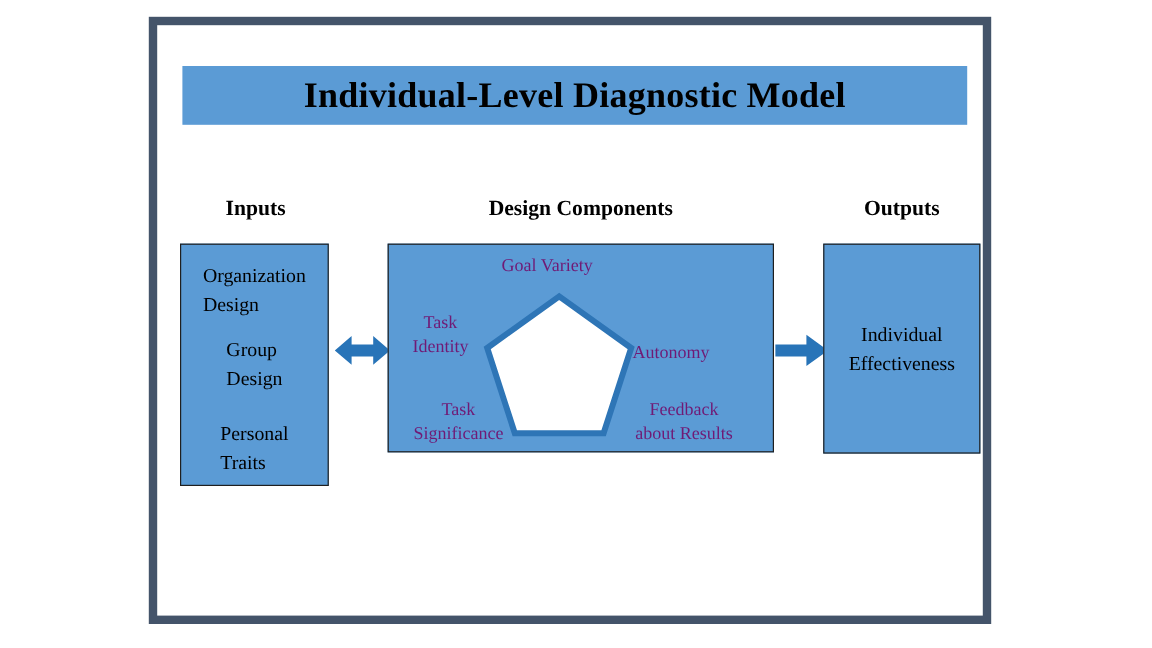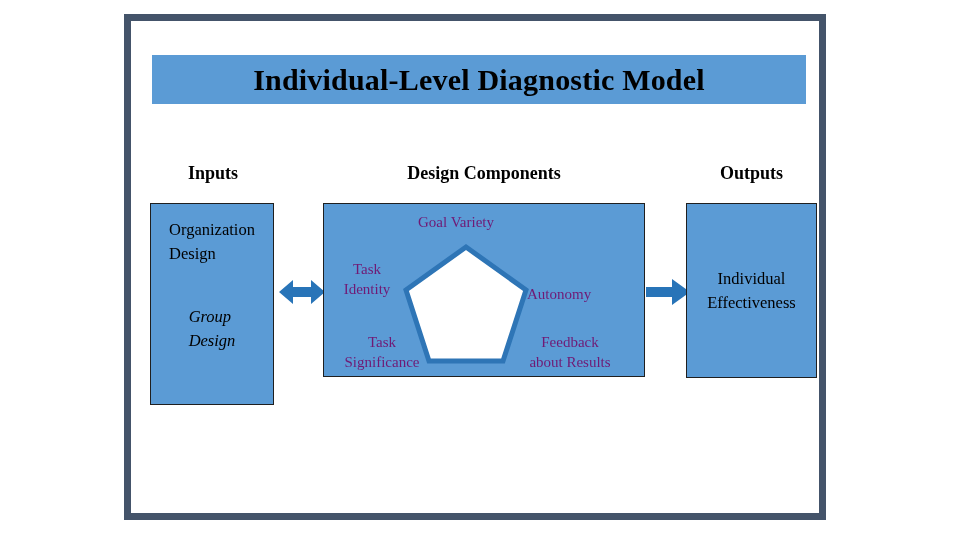--- a/index.html
+++ b/index.html
@@ -97,21 +97,21 @@
 
   
   .input-item {
     font-size: 16.5px;
     color: #000000;
     text-align: left;
     line-height: 1.45;
     white-space: pre-line;
   }
   #input-item-0 { margin-top: 4px; }
-  #input-item-1 { margin-top: 39px; font-style: italic; }
+  #input-item-1 { margin-top: 14px; }
   #input-item-2 { margin-top: 22px; }
 
   
   #outputs-label {
     font-size: 16.5px;
     font-weight: normal;
     color: #000000;
     text-align: center;
     line-height: 1.45;
     white-space: pre-line;
@@ -161,20 +161,22 @@
 
 <div class="col-header" id="header-inputs">Inputs</div>
 <div class="col-header" id="header-design">Design Components</div>
 <div class="col-header" id="header-outputs">Outputs</div>
 
 <div class="panel" id="box-inputs">
   <div class="input-item" id="input-item-0">Organization
 Design</div>
   <div class="input-item" id="input-item-1">Group
 Design</div>
+  <div class="input-item" id="input-item-2">Personal
+Traits</div>
 </div>
 
 <div class="arrow" id="arrow-bidirectional">
   <svg width="46" height="36" viewBox="0 0 46 36" xmlns="http://www.w3.org/2000/svg">
     <polygon points="0,18 14,6 14,13 32,13 32,6 46,18 32,30 32,23 14,23 14,30" fill="#2874B8"></polygon>
   </svg>
 </div>
 
 <div class="panel" id="box-design"></div>
 

